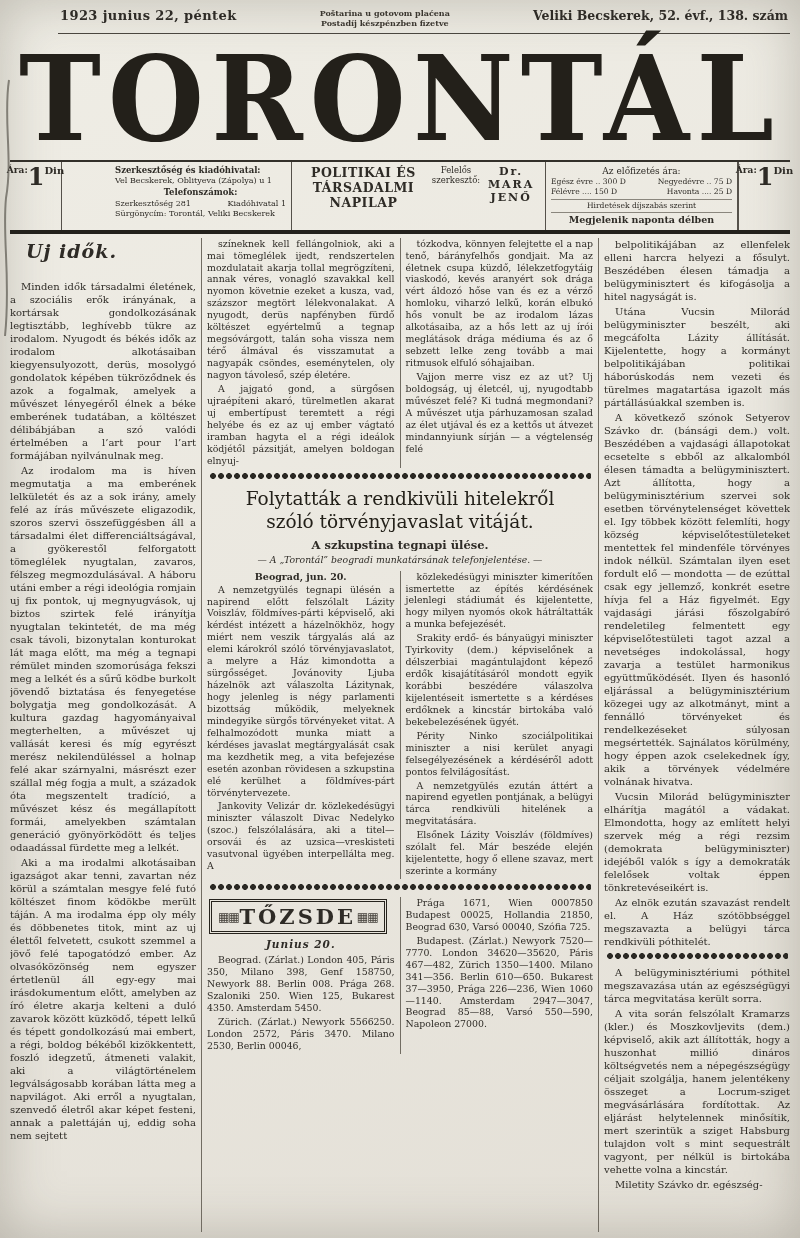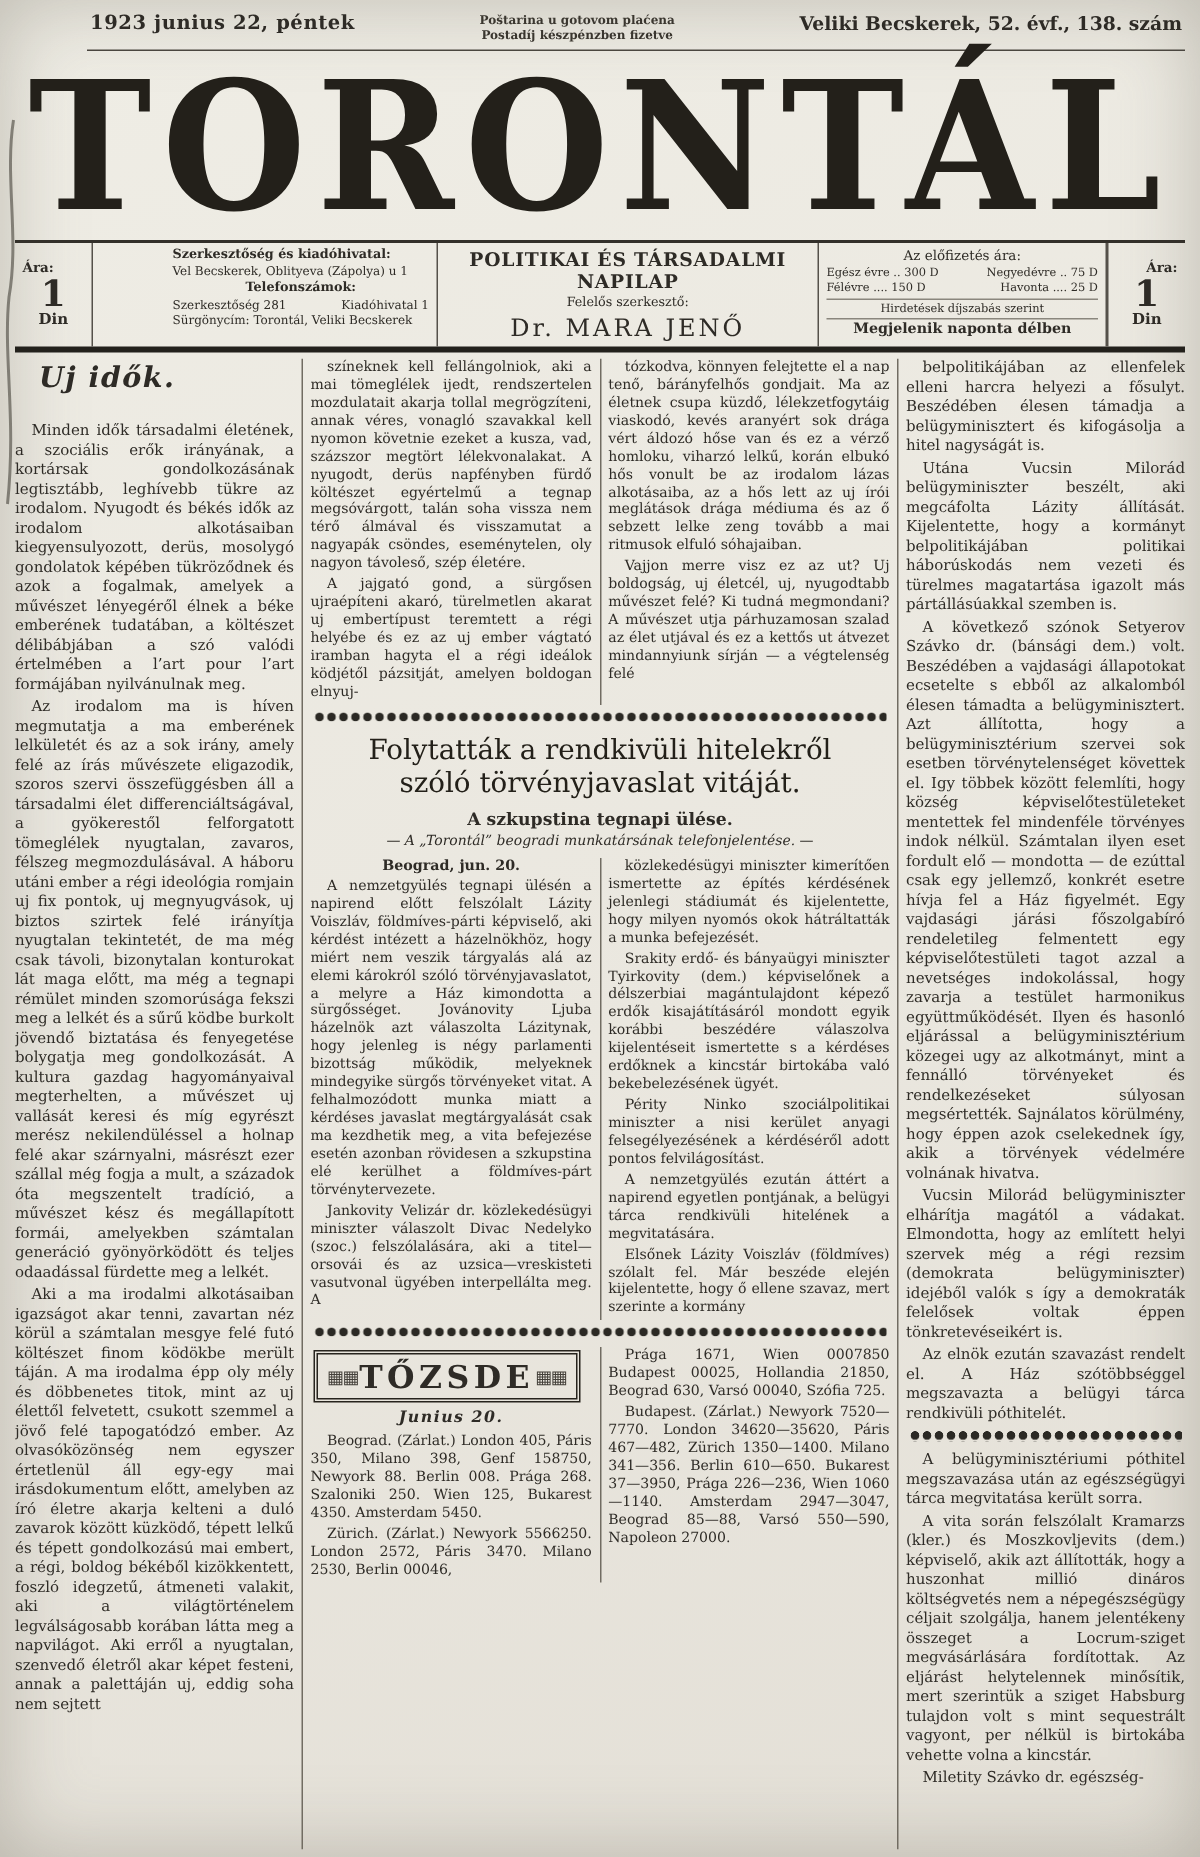--- a/index.html
+++ b/index.html
@@ -25,33 +25,33 @@
   .masthead h1 {
     font-size:108px; line-height:1.02; font-weight:bold; letter-spacing:7px;
     transform:scale(1.02,1.1); transform-origin:center top; color:#23201a;
   }
   
   .infobar {
     display:flex; align-items:stretch; border-top:2px solid #33302a; border-bottom:4px solid #23211c;
     margin-top:10px; font-size:8px;
   }
   .ib-cell { padding:3px 5px; }
-  .price-box { width:52px; text-align:center; border-right:1px solid #55514a; display:flex; flex-direction:column; justify-content:center; }
+  .price-box { width:52px; text-align:center; border-right:1px solid #55514a; display:flex; flex-direction:row; justify-content:center; }
   .price-box.right { border-right:none; border-left:1px solid #55514a; }
   .price-label { font-size:9px; font-weight:bold; text-align:left; }
   .price-box.right .price-label { text-align:right; }
   .price-value { font-size:24px; font-weight:bold; line-height:1; }
   .price-unit { font-size:10px; font-weight:bold; }
   .office { width:182px; border-right:1px solid #55514a; line-height:1.35;margin-left:48px; }
   .office .b { font-weight:bold; font-size:8.5px; }
   .office .phones { display:flex; justify-content:space-between; }
-  .center-cell { flex:1; text-align:center; display:flex; flex-direction:column; justify-content:center; gap:2px; border-right:1px solid #55514a; }
+  .center-cell { flex:1; text-align:center; display:flex; flex-direction:row; justify-content:center; gap:2px; border-right:1px solid #55514a; }
   .paper-type { font-weight:bold; font-size:12.5px; letter-spacing:.5px; }
   .editor-label { font-size:8.5px; }
-  .editor-name { font-weight:normal; font-size:16px; letter-spacing:2px; }
+  .editor-name { font-weight:bold; font-size:11px; letter-spacing:2px; }
   .subs { width:192px; border-right:1px solid #55514a; line-height:1.35; }
   .subs-title { font-weight:normal; text-align:center; font-size:9px; }
   .subs-row { display:flex; justify-content:space-between; font-size:7.6px; }
   .subs-ads { text-align:center; font-size:7.6px; border-top:1px solid #8a867d; margin-top:1px; padding-top:1px; }
   .subs-publish { text-align:center; font-weight:bold; font-size:9.5px; border-top:1px solid #8a867d; margin-top:1px; padding-top:1px; }
   
   main.body { display:flex; height:994px; overflow:hidden; margin-top:4px; }
   .vrule { width:1px; background:#716c62; margin:0 5px; }
   .col-side { width:186px; flex:none; }
   .middle { flex:1; display:flex; flex-direction:column; }

